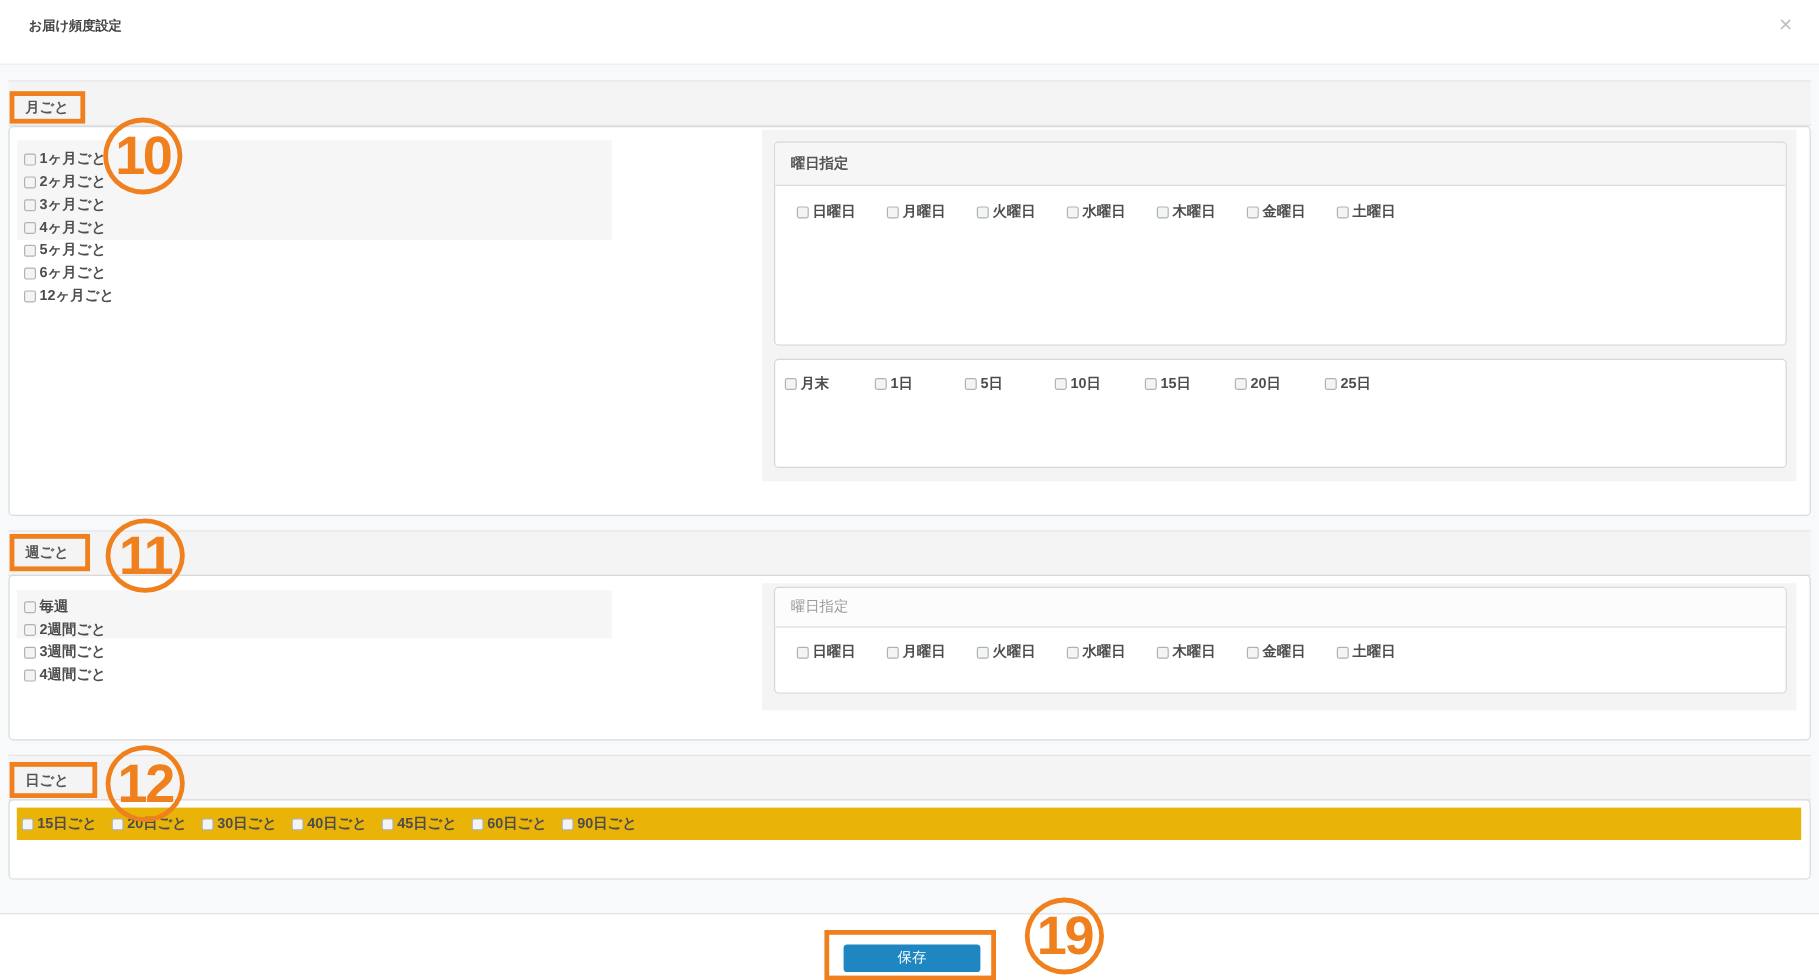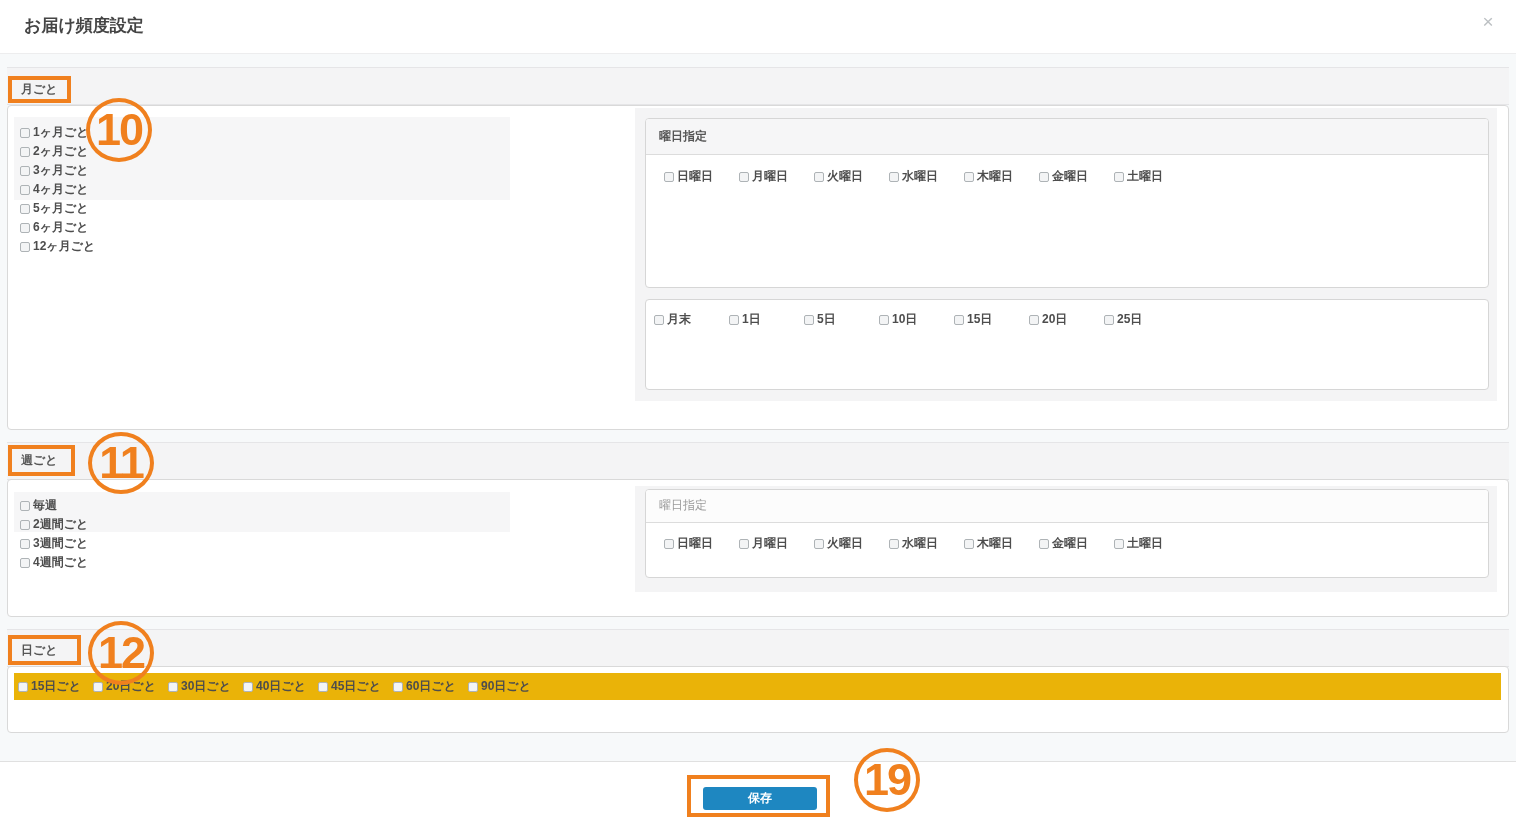--- a/index.html
+++ b/index.html
@@ -2,21 +2,21 @@
 <html><head>
 <meta charset="utf-8">
 <style>
   * { margin:0; padding:0; box-sizing:border-box; }
   html,body { background:#fff; }
   #canvas {
     position:relative; width:1516px; height:817px; background:#fff;
     font-family:"Liberation Sans","DejaVu Sans",sans-serif; overflow:hidden;
   }
   
-  .modal-title { position:absolute; left:24px; top:14px; font-size:17px; font-weight:bold; color:#454545; z-index:2; }
+  .modal-title { position:absolute; left:24px; top:14px; font-size:11px; font-weight:bold; color:#454545; z-index:2; }
   .close-btn { position:absolute; left:1476px; top:10px; width:24px; height:24px; background:none; border:none;
     font-size:19px; color:#bcc0c3; cursor:pointer; line-height:24px; text-align:center; z-index:2; }
   
   .body-bg { position:absolute; left:0; top:53px; width:1516px; height:708px; background:#f7f9fa; border-top:1px solid #ededee; }
   .footer { position:absolute; left:0; top:761px; width:1516px; height:56px; background:#fff; border-top:1px solid #e0e0e0; }
   
   .band { position:absolute; left:7px; width:1502px; height:38px; background:#f4f4f5;
     border-top:1px solid #e5e5e7; border-bottom:1px solid #e5e5e7; }
   .band-monthly { top:67px; } .band-weekly { top:442px; } .band-daily { top:629px; }
   
@@ -48,21 +48,21 @@
   .panel-weekday-w .row { display:flex; padding:12px 0 0 18px; }
   
   .opt { display:flex; align-items:center; }
   .opt-m { width:253px; height:19px; }
   .opt-w { width:75px; }
   input.cb { appearance:none; -webkit-appearance:none; width:10px; height:10px; flex:none;
     border:1px solid #aeb3b6; background:#f3f4f5; border-radius:2px; margin:0 3px 0 0; cursor:pointer; }
   .opt-label { font-size:12px; font-weight:bold; color:#4d4d4d; white-space:nowrap; }
   
   .save-btn { position:absolute; left:703px; top:787px; width:114px; height:23px; background:#1e87c1; color:#fff;
-    font-size:12px; font-weight:bold; border:none; border-radius:3px; cursor:pointer; z-index:2;
+    font-size:12px; font-weight:normal; border:none; border-radius:3px; cursor:pointer; z-index:2;
     font-family:"Liberation Sans","DejaVu Sans",sans-serif; }
   
   .ann-box { position:absolute; border:4px solid #f0801e; z-index:5; display:flex; align-items:center; background:transparent; }
   .ann-label { font-size:12px; font-weight:bold; color:#555; padding-left:9px; white-space:nowrap; }
   #box10 { left:8px;   top:76px;  width:63px;  height:27px;text-align:center; }
   #box11 { left:8px;   top:445px; width:67px;  height:31px; }
   #box12 { left:8px;   top:635px; width:73px;  height:30px;text-align:center; }
   #box13 { left:687px; top:775px; width:143px; height:42px; }
   .ann-circle { position:absolute; border:4px solid #f0801e; border-radius:50%; color:#f0801e; z-index:5;
     display:flex; align-items:center; justify-content:center; font-size:45px; font-weight:bold; letter-spacing:-2px; }

